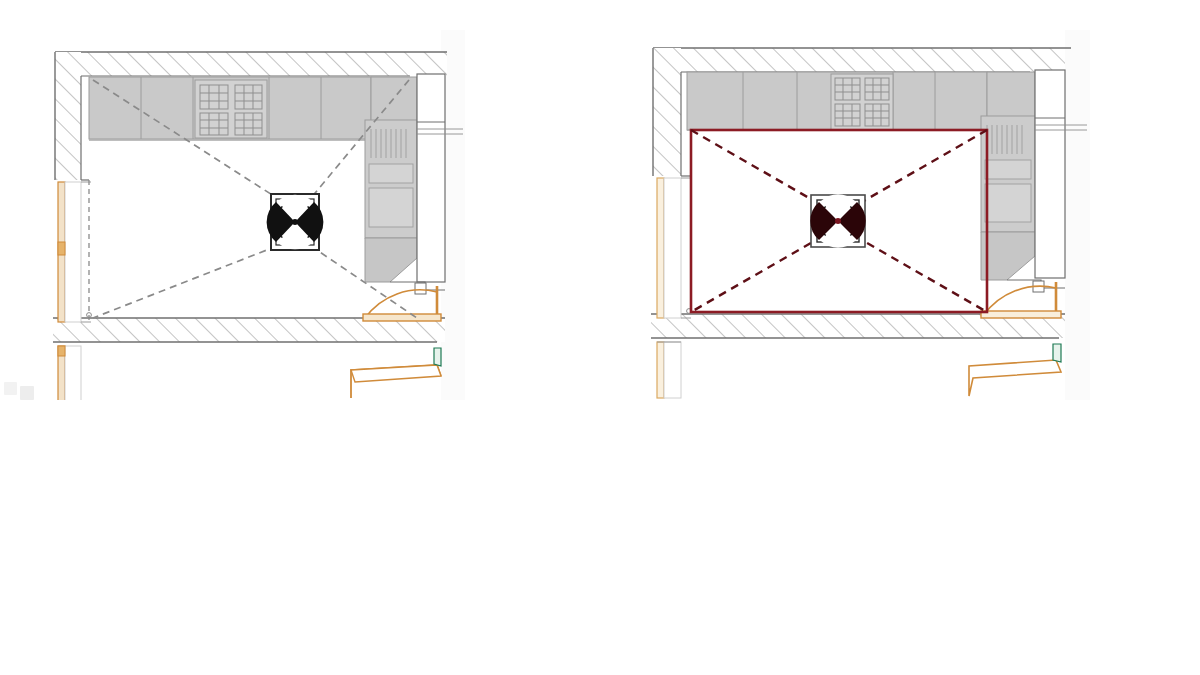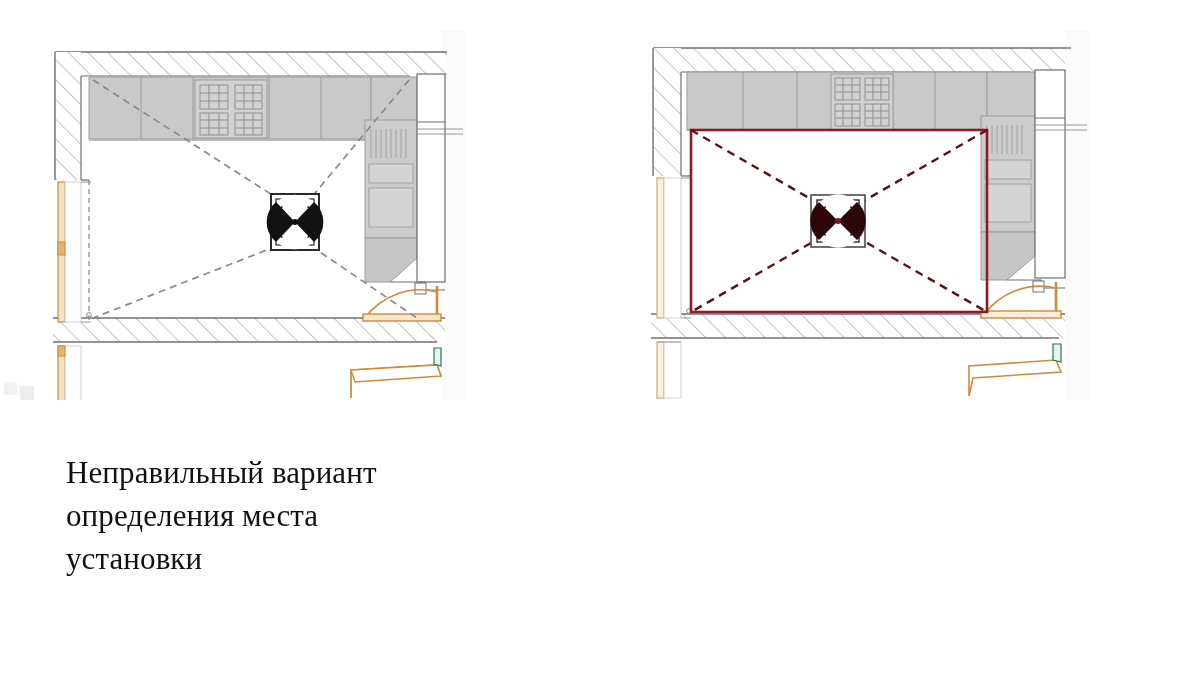--- a/index.html
+++ b/index.html
@@ -185,23 +185,20 @@
             <path d="M250 192 L231 172 A26 26 0 0 0 231 212 Z" fill="#111111"></path>
             <path d="M250 192 L269 172 A26 26 0 0 1 269 212 Z" fill="#111111"></path>
             <path d="M250 192 L233 171 A26 26 0 0 1 267 171 Z" fill="#ffffff"></path>
             <path d="M250 192 L233 213 A26 26 0 0 0 267 213 Z" fill="#ffffff"></path>
             <circle cx="250" cy="192" r="3" fill="#111111"></circle>
           </g>
         </g>
       </svg>
     </div>
 
-    <div class="caption" id="cap-wrong">Неправильный вариант
-определения места
- установки</div>
   </div>
 
   <div class="panel" id="panel-right">
 
     <div class="figure" id="fig-right">
       <svg width="455" height="370" viewBox="0 0 455 370" xmlns="http://www.w3.org/2000/svg">
         <defs>
           <pattern id="hatchB" width="14" height="14" patternUnits="userSpaceOnUse" patternTransform="rotate(-45)">
             <rect width="14" height="14" fill="#ffffff"></rect>
             <line x1="0" y1="0" x2="0" y2="14" stroke="#b5b5b5" stroke-width="1.6"></line>

